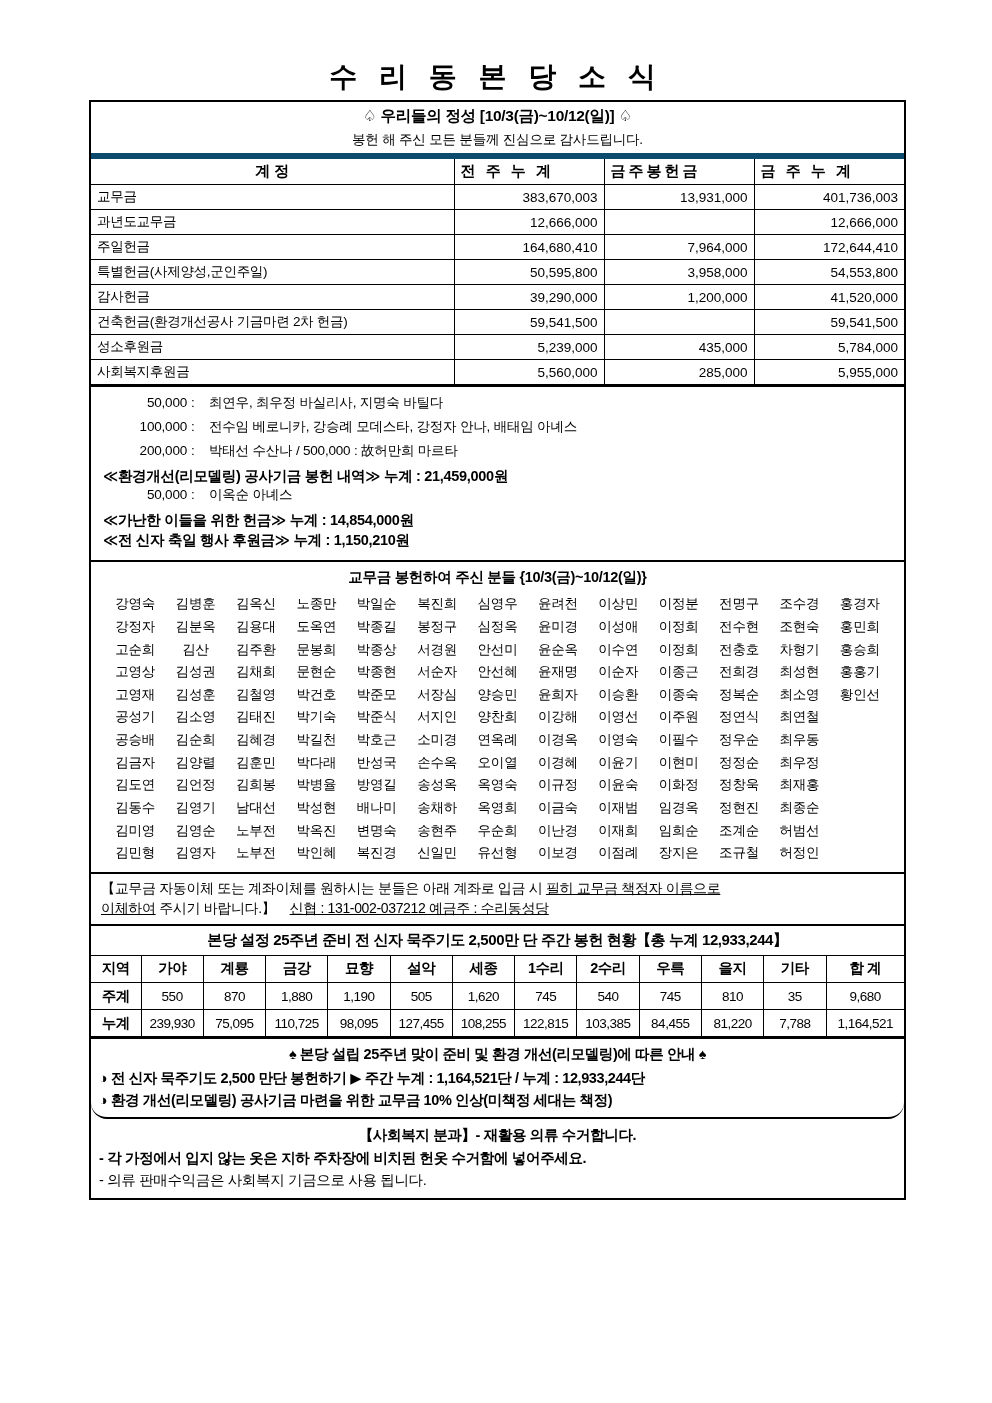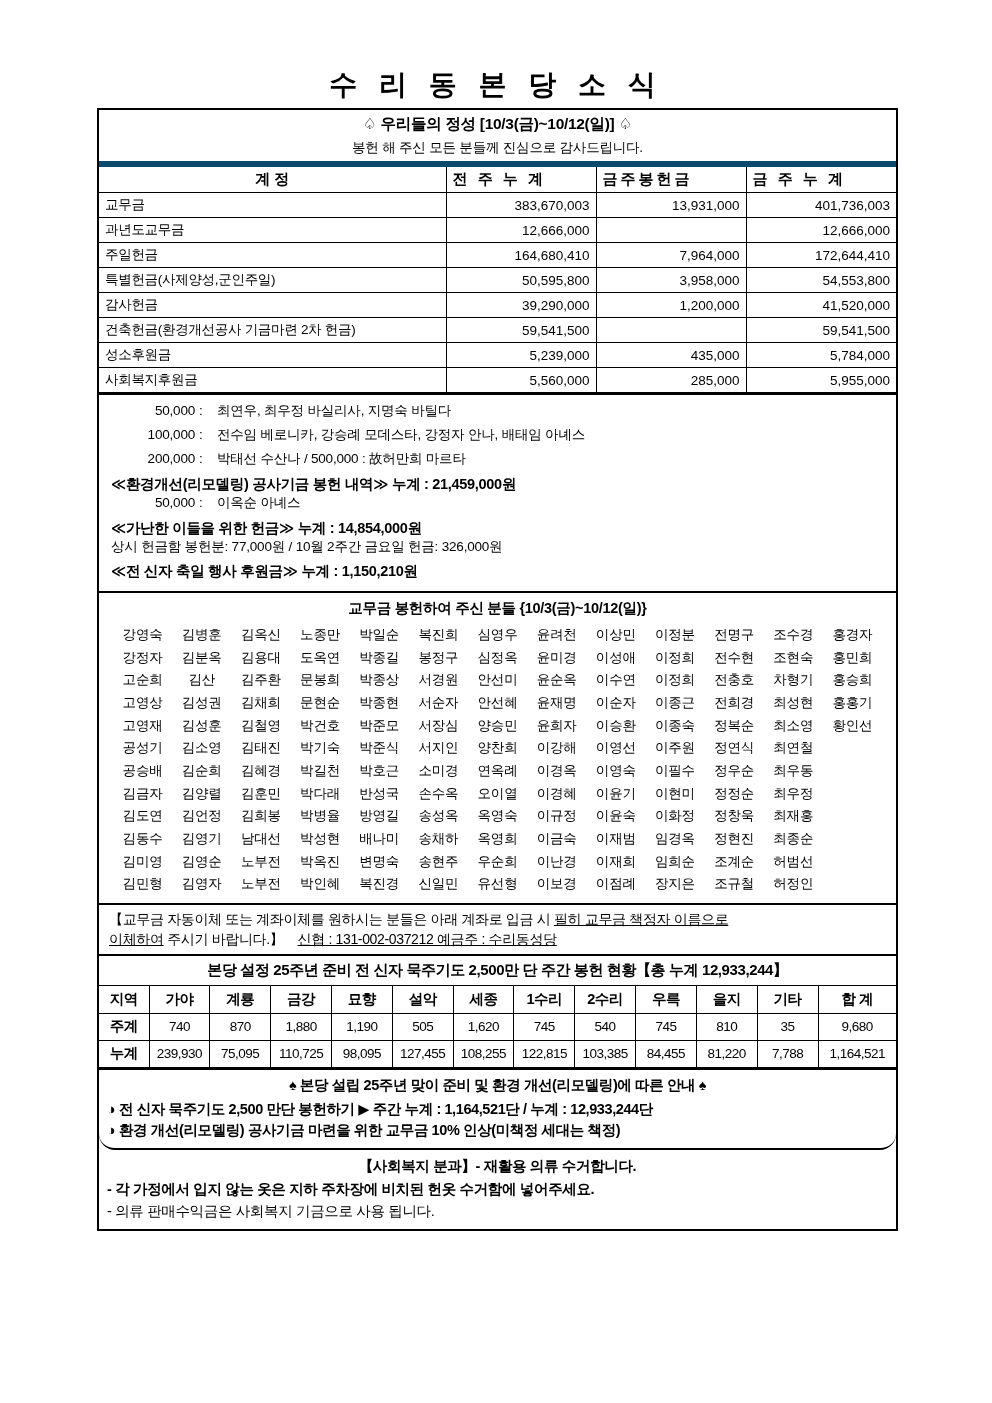--- a/index.html
+++ b/index.html
@@ -9,21 +9,21 @@
   }
   body {
     width: 992px; height: 1403px;
     font-family: "Liberation Sans", "DejaVu Sans", sans-serif;
     color: #000000;
     overflow: hidden;
   }
   #page {
     position: relative;
     width: 992px; height: 999px;
-    padding: 12px;
+    padding: 4px;
   }
 
   
   .doc-title {
     text-align: center;
     font-size: 28px;
     font-weight: bold;
     letter-spacing: 7px;
     padding-top: 58px;
     padding-bottom: 9px;
@@ -309,21 +309,20 @@
         </div>
 
       <div class="det-head">≪환경개선(리모델링) 공사기금 봉헌 내역≫ 누계 : 21,459,000원</div>
       <div class="det-row">
         <span class="det-amt">50,000</span>
         <span class="det-colon">:</span>
         <span class="det-names">이옥순 아녜스</span>
       </div>
 
       <div class="det-head">≪가난한 이들을 위한 헌금≫ 누계 : 14,854,000원</div>
-      <div class="det-line">상시 헌금함 봉헌분: 77,000원  /   10월 2주간 금요일 헌금: 326,000원</div>
 
       <div class="det-head">≪전 신자 축일 행사 후원금≫ 누계 : 1,150,210원</div>
     </div>
 
     <div class="block">
       <div class="names-title">교무금 봉헌하여 주신 분들 {10/3(금)~10/12(일)}</div>
       <div class="names-grid" id="names-grid">
           <div class="cell">강영숙</div>
           <div class="cell">김병훈</div>
           <div class="cell">김옥신</div>
@@ -522,21 +521,21 @@
               <th>세종</th>
               <th>1수리</th>
               <th>2수리</th>
               <th>우륵</th>
               <th>을지</th>
               <th>기타</th>
               <th>합 계</th>
             </tr>
             <tr>
               <td class="rh">주계</td>
-              <td>740</td>
+              <td>550</td>
               <td>870</td>
               <td>1,880</td>
               <td>1,190</td>
               <td>505</td>
               <td>1,620</td>
               <td>745</td>
               <td>540</td>
               <td>745</td>
               <td>810</td>
               <td>35</td>

